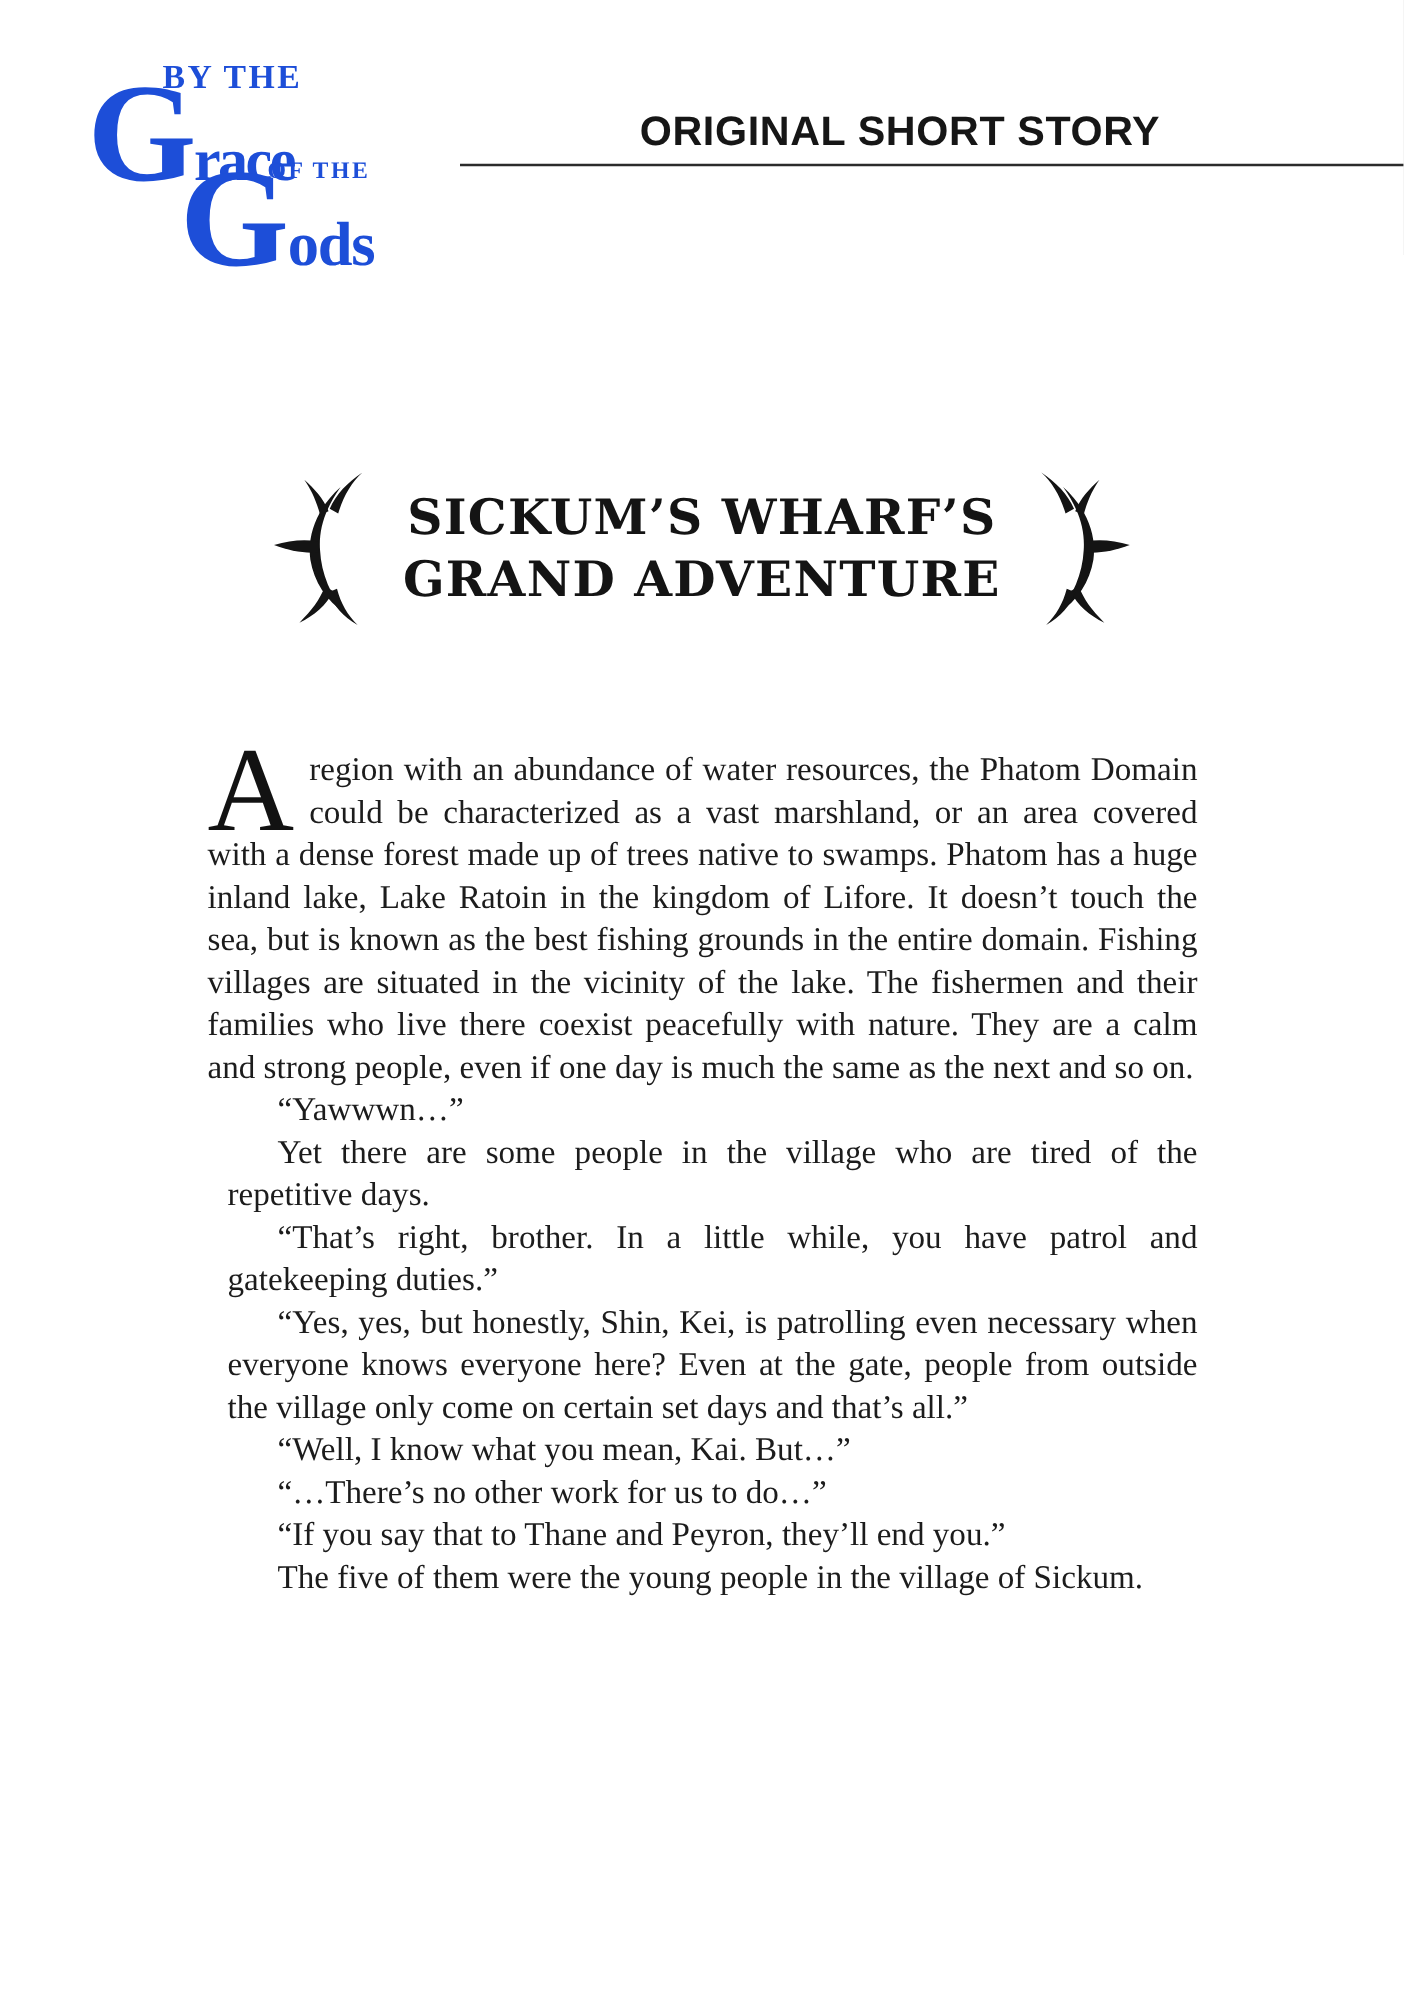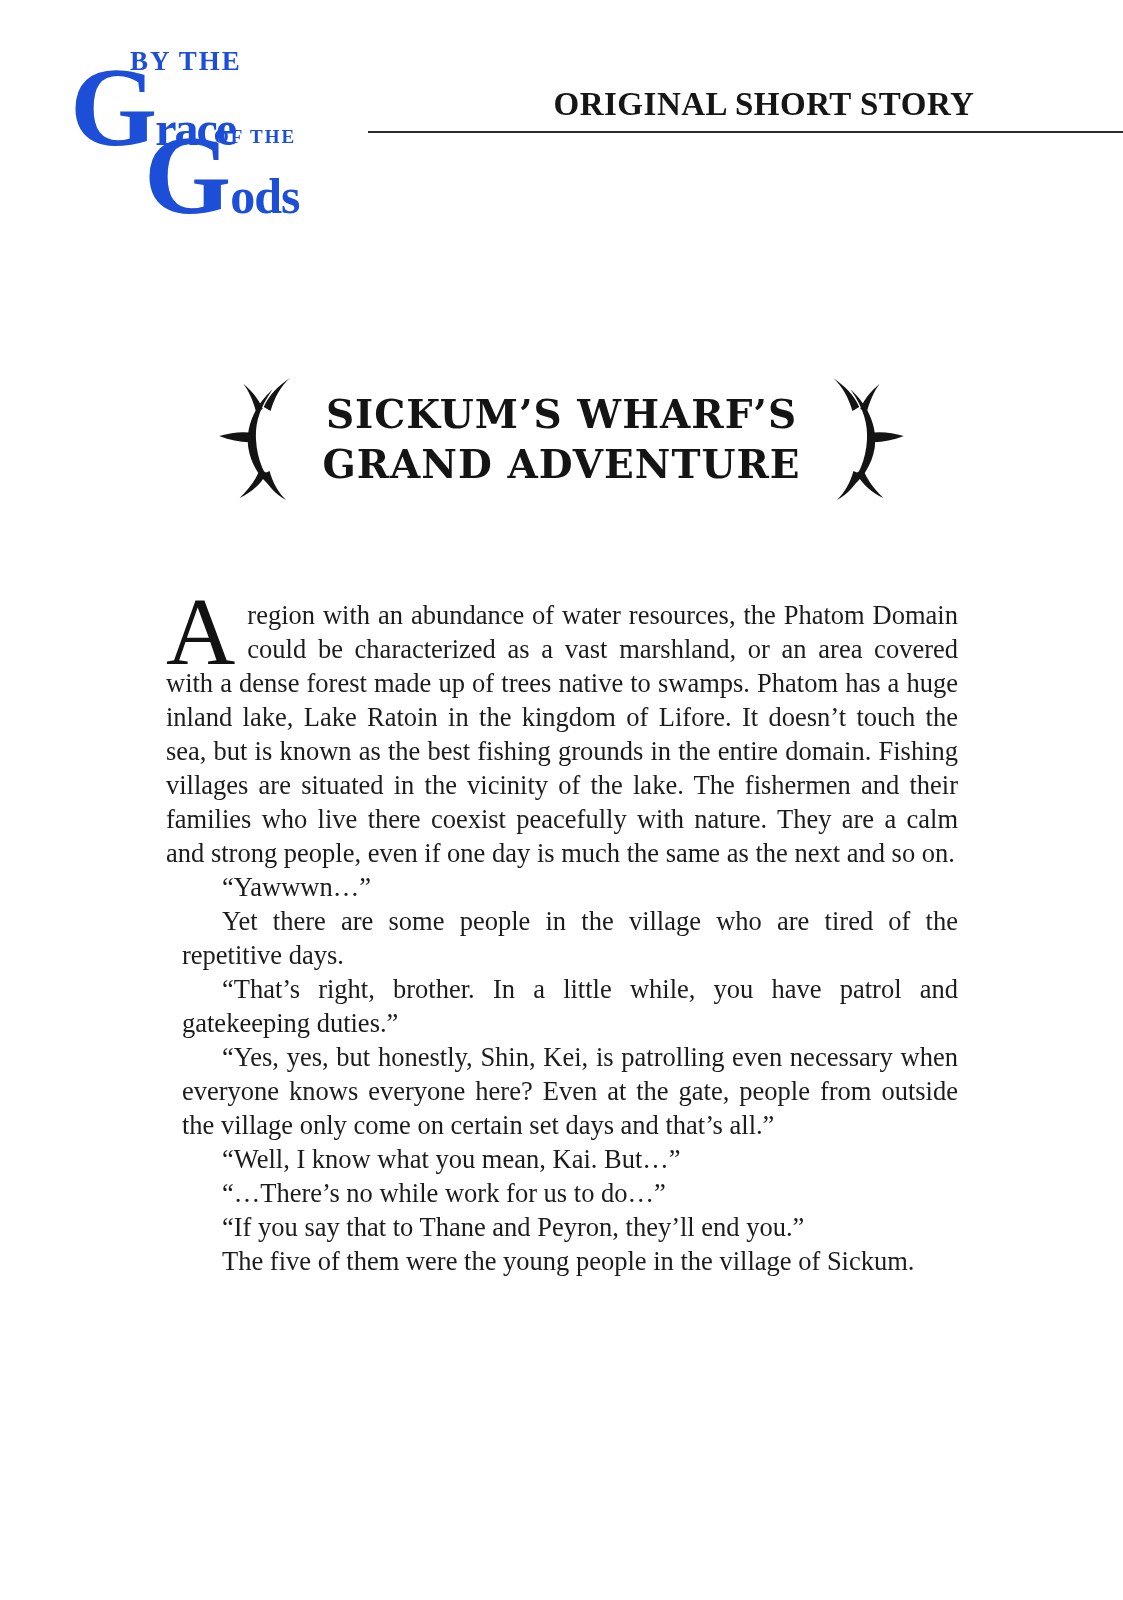--- a/index.html
+++ b/index.html
@@ -27,23 +27,23 @@
   .logo-by   { position: absolute; left: 60px;  top: 16px;  font-size: 27px; letter-spacing: 2px; }
   .logo-grace{ position: absolute; left: 0px;   top: 16px;   font-size: 48px; line-height: 1.1; letter-spacing: -2px; }
   .logo-grace::first-letter { font-size: 112px; }
   .logo-of   { position: absolute; left: 144px; top: 96px;  font-size: 19px; letter-spacing: 2px; }
   .logo-gods { position: absolute; left: 74px;  top: 84px;  font-size: 50px; line-height: 1.1; letter-spacing: -1px; }
   .logo-gods::first-letter { font-size: 112px; }
 
   
   .header-label {
     position: absolute;
-    top: 86px; left: 544px; width: 440px;
+    top: 86px; left: 500px; width: 440px;
     text-align: center;
-    font-family: Liberation Serif, serif;
+    font-family: Liberation Sans, sans-serif;
     font-weight: bold;
     font-size: 33px;
     letter-spacing: 0.5px;
     color: #161616;
     white-space: nowrap;
   }
   .header-rule {
     position: absolute;
     top: 131px; left: 368px;
     width: 755px; height: 2px;
@@ -138,18 +138,18 @@
     </span>
   </div>
 
   <main class="story" id="story">
       <p><span class="dropcap">A</span>region with an abundance of water resources, the Phatom Domain could be characterized as a vast marshland, or an area covered with a dense forest made up of trees native to swamps. Phatom has a huge inland lake, Lake Ratoin in the kingdom of Lifore. It doesn’t touch the sea, but is known as the best fishing grounds in the entire domain. Fishing villages are situated in the vicinity of the lake. The fishermen and their families who live there coexist peacefully with nature. They are a calm and strong people, even if one day is much the same as the next and so on.</p>
       <p class="indent">“Yawwwn…”</p>
       <p class="indent">Yet there are some people in the village who are tired of the repetitive days.</p>
       <p class="indent">“That’s right, brother. In a little while, you have patrol and gatekeeping duties.”</p>
       <p class="indent">“Yes, yes, but honestly, Shin, Kei, is patrolling even necessary when everyone knows everyone here? Even at the gate, people from outside the village only come on certain set days and that’s all.”</p>
       <p class="indent">“Well, I know what you mean, Kai. But…”</p>
-      <p class="indent">“…There’s no while work for us to do…”</p>
+      <p class="indent">“…There’s no other work for us to do…”</p>
       <p class="indent">“If you say that to Thane and Peyron, they’ll end you.”</p>
       <p class="indent">The five of them were the young people in the village of Sickum.</p>
     </main>
 
 </div>
 
 </body></html>

